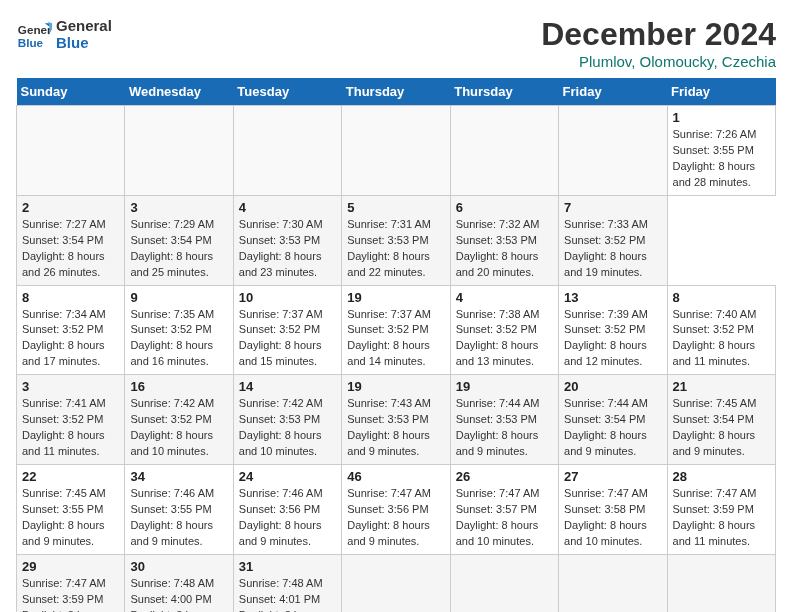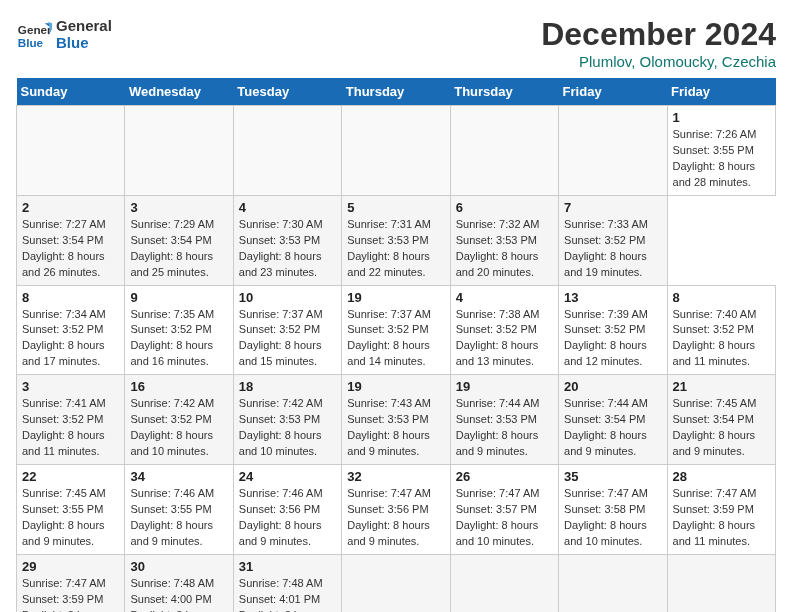--- a/index.html
+++ b/index.html
@@ -183,21 +183,21 @@
       <tr>
         <td>
           <span class="day-num">3</span>
             <div class="day-detail">Sunrise: 7:41 AM<br>Sunset: 3:52 PM<br>Daylight: 8 hours and 11 minutes.</div>
         </td>
         <td>
           <span class="day-num">16</span>
             <div class="day-detail">Sunrise: 7:42 AM<br>Sunset: 3:52 PM<br>Daylight: 8 hours and 10 minutes.</div>
         </td>
         <td>
-          <span class="day-num">18</span>
+          <span class="day-num">14</span>
             <div class="day-detail">Sunrise: 7:42 AM<br>Sunset: 3:53 PM<br>Daylight: 8 hours and 10 minutes.</div>
         </td>
         <td>
           <span class="day-num">19</span>
             <div class="day-detail">Sunrise: 7:43 AM<br>Sunset: 3:53 PM<br>Daylight: 8 hours and 9 minutes.</div>
         </td>
         <td>
           <span class="day-num">19</span>
             <div class="day-detail">Sunrise: 7:44 AM<br>Sunset: 3:53 PM<br>Daylight: 8 hours and 9 minutes.</div>
         </td>
@@ -217,29 +217,29 @@
         </td>
         <td>
           <span class="day-num">34</span>
             <div class="day-detail">Sunrise: 7:46 AM<br>Sunset: 3:55 PM<br>Daylight: 8 hours and 9 minutes.</div>
         </td>
         <td>
           <span class="day-num">24</span>
             <div class="day-detail">Sunrise: 7:46 AM<br>Sunset: 3:56 PM<br>Daylight: 8 hours and 9 minutes.</div>
         </td>
         <td>
-          <span class="day-num">32</span>
+          <span class="day-num">46</span>
             <div class="day-detail">Sunrise: 7:47 AM<br>Sunset: 3:56 PM<br>Daylight: 8 hours and 9 minutes.</div>
         </td>
         <td>
           <span class="day-num">26</span>
             <div class="day-detail">Sunrise: 7:47 AM<br>Sunset: 3:57 PM<br>Daylight: 8 hours and 10 minutes.</div>
         </td>
         <td>
-          <span class="day-num">35</span>
+          <span class="day-num">27</span>
             <div class="day-detail">Sunrise: 7:47 AM<br>Sunset: 3:58 PM<br>Daylight: 8 hours and 10 minutes.</div>
         </td>
         <td>
           <span class="day-num">28</span>
             <div class="day-detail">Sunrise: 7:47 AM<br>Sunset: 3:59 PM<br>Daylight: 8 hours and 11 minutes.</div>
         </td>
       </tr>
       <tr>
         <td>
           <span class="day-num">29</span>

